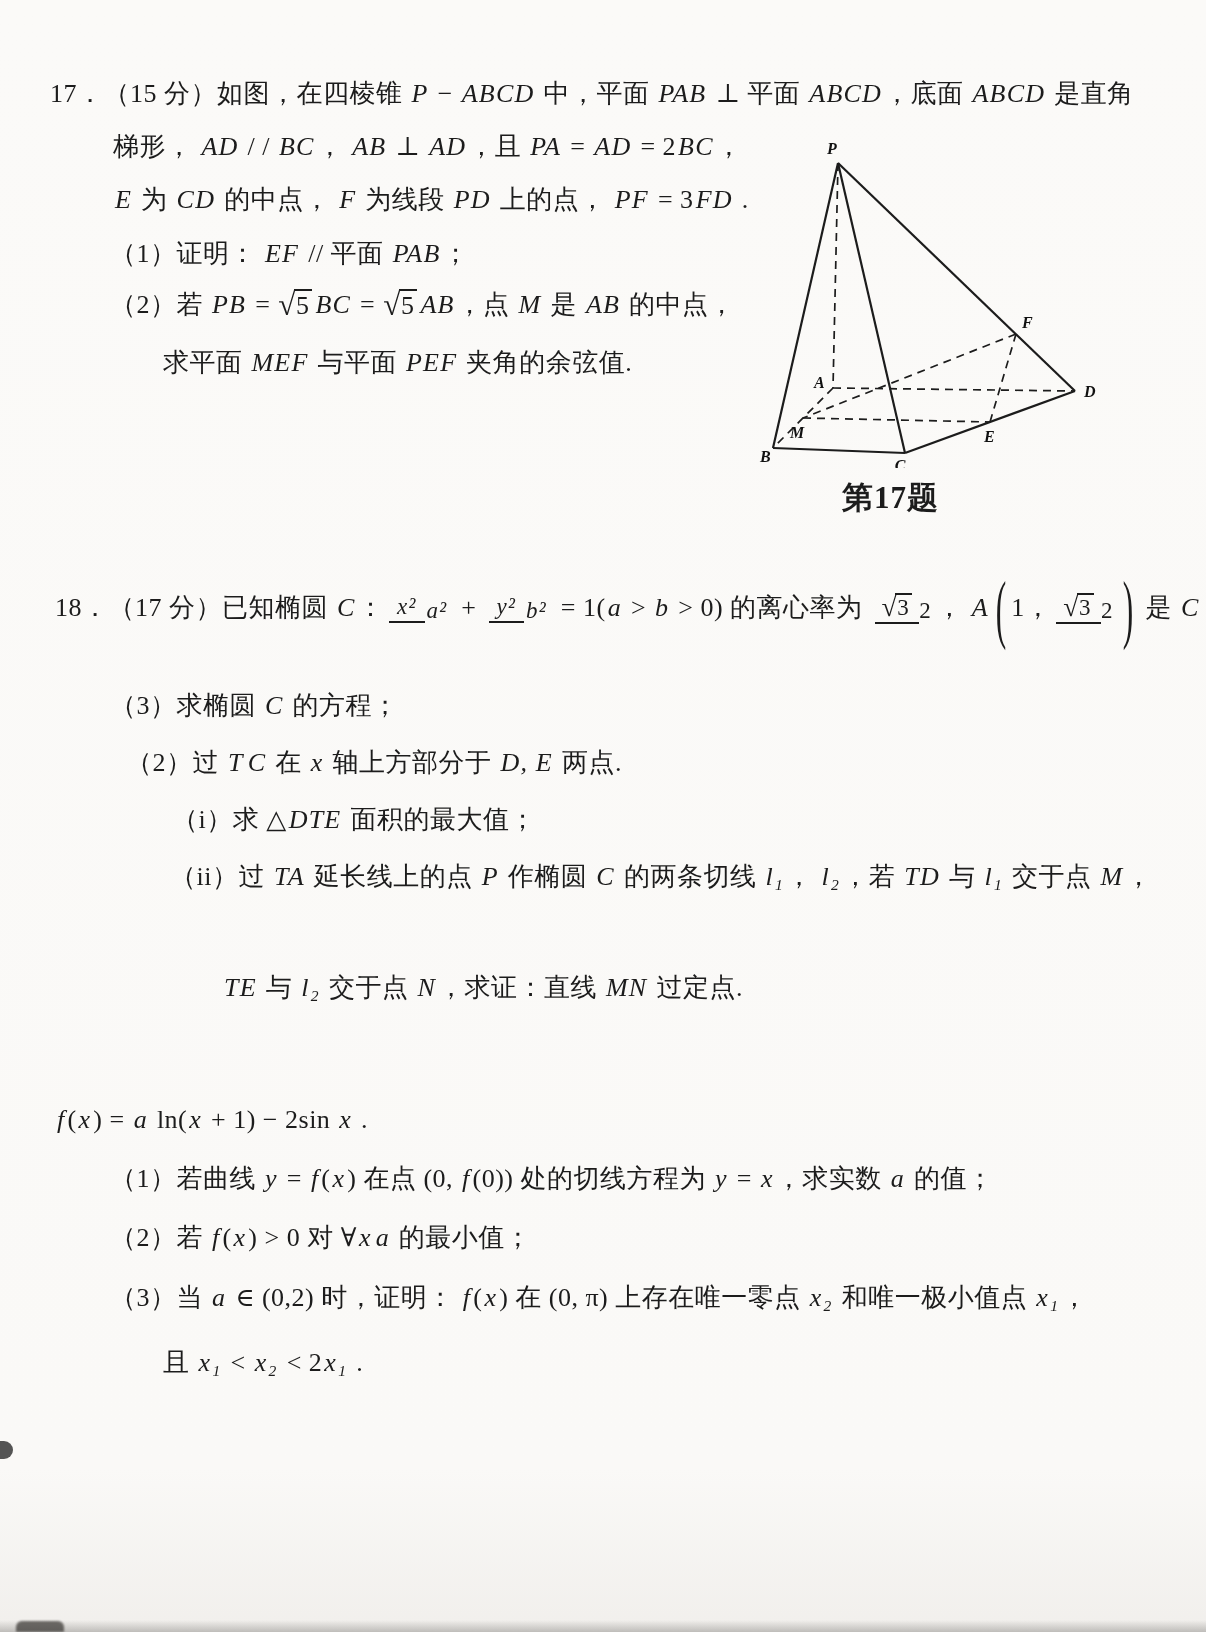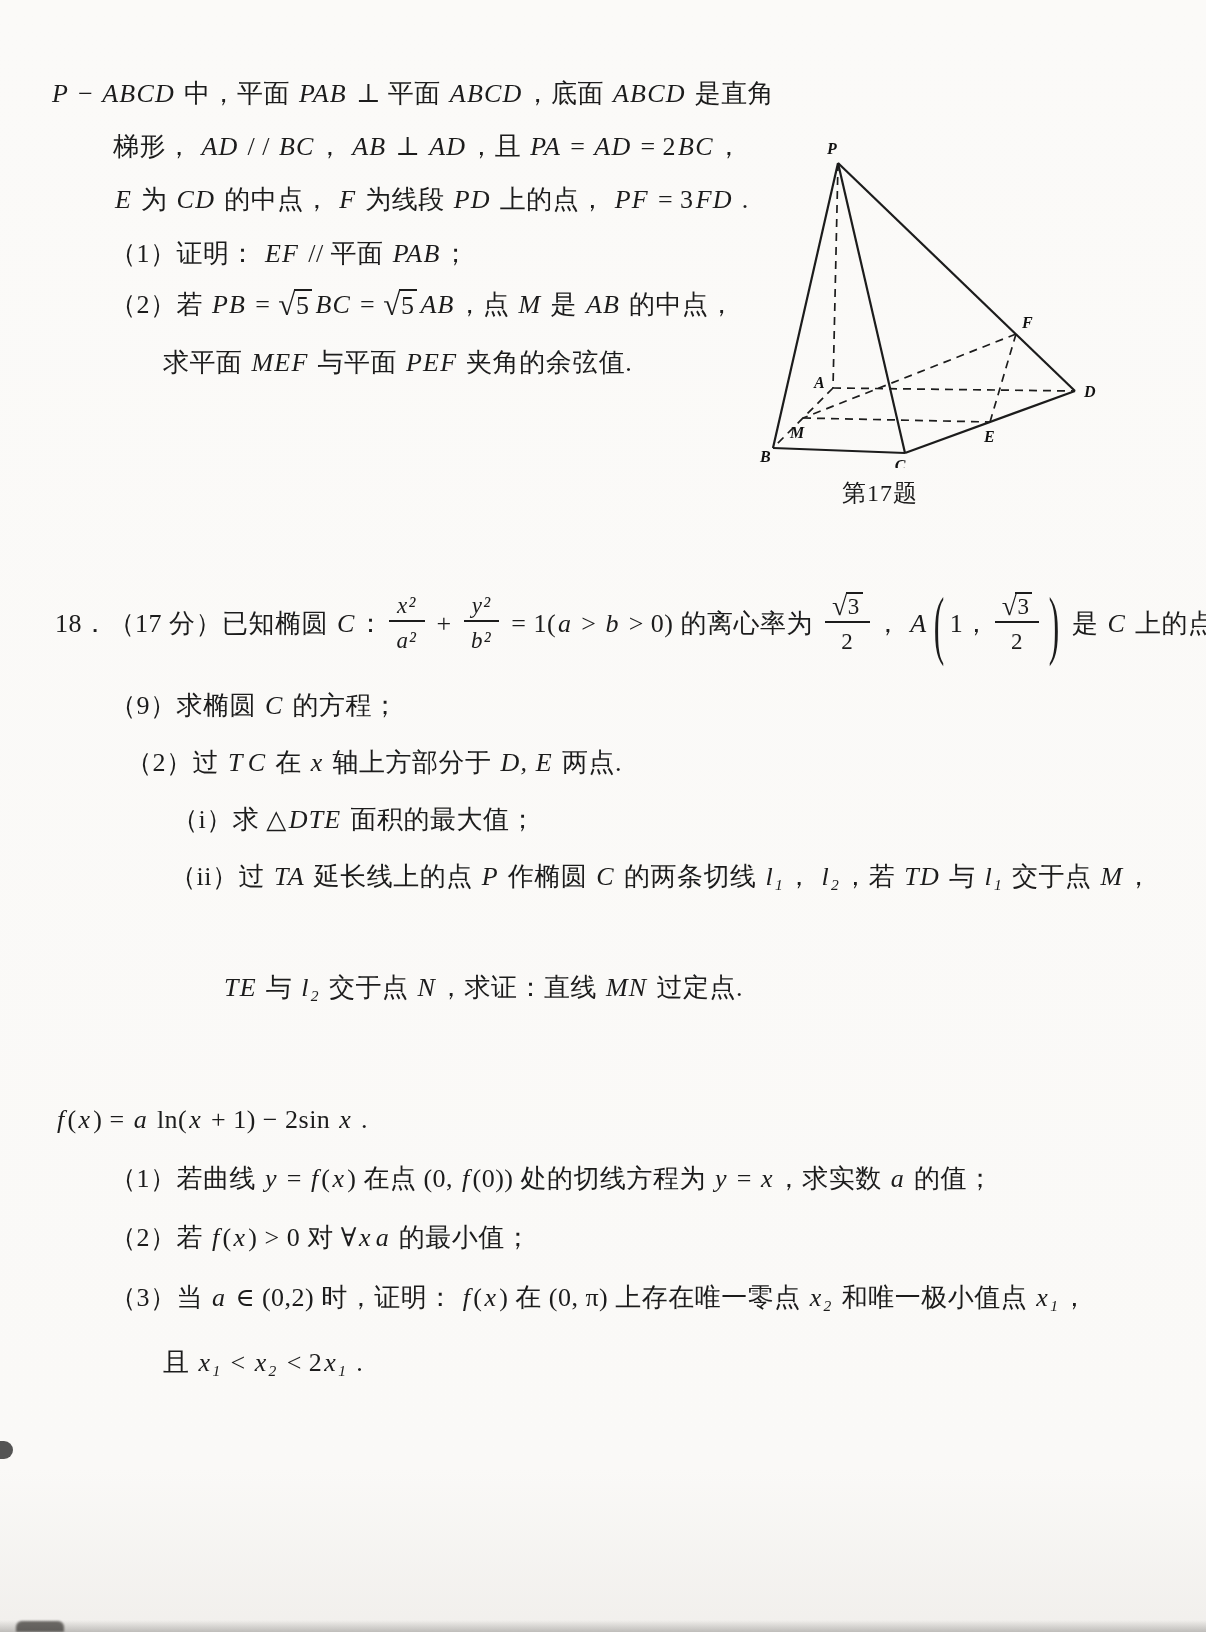--- a/index.html
+++ b/index.html
@@ -19,46 +19,46 @@
     position:absolute;
     display:flex; align-items:center;
     white-space:pre;
     font-size:26px;
     letter-spacing:.5px;
     line-height:1.25;
   }
   .t { font-style:normal; }
   .m { font-style:italic; letter-spacing:1.2px; padding:0 2px; }
   .frac {
-    display:inline-flex; flex-direction:column; align-items:center;
+    display:inline-flex; flex-direction:row; align-items:center;
     margin:0 5px; font-size:23px; line-height:1.15;
   }
   .num { display:inline-flex; justify-content:center; border-bottom:2px solid #1c1c1c; padding:0 6px 1px; }
   .den { padding-top:6px;text-align:center; }
   .sqrt { display:inline-flex; align-items:flex-start; margin:0 1px; }
   .rad { font-size:1.2em; line-height:1; margin-right:-2px; }
   .vinc { border-top:2px solid #1c1c1c; line-height:1.15; padding:0 3px 0 2px; }
   .bigp { display:inline-block; font-size:30px; transform:scaleY(2.55) scaleX(1.05); margin:0 5px; line-height:1; font-weight:400; }
-  .cap { position:absolute; font-size:24px; letter-spacing:1px; }
+  .cap { position:absolute; font-size:31px; letter-spacing:1px;font-weight:bold; }
   .fig { position:absolute; left:750px; top:138px; }
   .fig line, .fig path { stroke:#1c1c1c; fill:none; }
   .edge { stroke-width:2.2; }
   .hid  { stroke-width:1.7; stroke-dasharray:8 6; }
   .fig text { font-family:"Liberation Serif","DejaVu Serif",serif; font-style:italic; font-weight:bold; font-size:16px; fill:#111; }
   .speck { position:absolute; left:0; top:1441px; width:13px; height:18px; background:#2b2b2b; border-radius:0 9px 9px 0; opacity:.8; }
   .bottom-edge { position:absolute; left:0; right:0; bottom:0; height:12px; background:linear-gradient(180deg,rgba(0,0,0,0),rgba(60,58,55,.28)); }
   .blob { position:absolute; left:16px; bottom:0; width:48px; height:11px; background:#26231f; border-radius:6px 6px 0 0; opacity:.65; filter:blur(1px); }
 </style>
 </head>
 <body>
 
 <div class="page">
 
   <section>
-    <div class="ln" style="left:50px;  top:78px"><span class="m">P − ABCD</span><span class="t"> 中，平面 </span><span class="m">PAB</span><span class="t"> ⊥ 平面 </span><span class="m">ABCD</span><span class="t">，底面 </span><span class="m">ABCD</span><span class="t"> 是直角</span></div>
+    <div class="ln" style="left:50px;  top:78px"><span class="t">17．（15 分）如图，在四棱锥 </span><span class="m">P − ABCD</span><span class="t"> 中，平面 </span><span class="m">PAB</span><span class="t"> ⊥ 平面 </span><span class="m">ABCD</span><span class="t">，底面 </span><span class="m">ABCD</span><span class="t"> 是直角</span></div>
     <div class="ln" style="left:113px; top:131px"><span class="t">梯形， </span><span class="m">AD</span><span class="t"> / / </span><span class="m">BC</span><span class="t">， </span><span class="m">AB</span><span class="t"> ⊥ </span><span class="m">AD</span><span class="t">，且 </span><span class="m">PA</span><span class="t"> = </span><span class="m">AD</span><span class="t"> = 2</span><span class="m">BC</span><span class="t">，</span></div>
     <div class="ln" style="left:113px; top:184px"><span class="m">E</span><span class="t"> 为 </span><span class="m">CD</span><span class="t"> 的中点， </span><span class="m">F</span><span class="t"> 为线段 </span><span class="m">PD</span><span class="t"> 上的点， </span><span class="m">PF</span><span class="t"> = 3</span><span class="m">FD</span><span class="t"> .</span></div>
     <div class="ln" style="left:110px; top:238px"><span class="t">（1）证明： </span><span class="m">EF</span><span class="t"> // 平面 </span><span class="m">PAB</span><span class="t">；</span></div>
     <div class="ln" style="left:110px; top:289px"><span class="t">（2）若 </span><span class="m">PB</span><span class="t"> = </span><span class="sqrt"><span class="rad">√</span><span class="vinc t">5</span></span><span class="m">BC</span><span class="t"> = </span><span class="sqrt"><span class="rad">√</span><span class="vinc t">5</span></span><span class="m">AB</span><span class="t">，点 </span><span class="m">M</span><span class="t"> 是 </span><span class="m">AB</span><span class="t"> 的中点，</span></div>
     <div class="ln" style="left:163px; top:347px"><span class="t">求平面 </span><span class="m">MEF</span><span class="t"> 与平面 </span><span class="m">PEF</span><span class="t"> 夹角的余弦值.</span></div>
 
     <svg class="fig" width="360" height="330" viewBox="0 0 360 330">
 
       <line class="edge" x1="88" y1="25" x2="23" y2="310"></line>
       <line class="edge" x1="88" y1="25" x2="155" y2="315"></line>
@@ -80,21 +80,21 @@
       <text x="64" y="250">A</text>
       <text x="40" y="300">M</text>
       <text x="234" y="304">E</text>
       <text x="272" y="190">F</text>
     </svg>
     <div class="cap" style="left:842px;top:477px">第17题</div>
   </section>
 
   <section>
     <div class="ln" style="left:55px;  top:592px"><span class="t">18．（17 分）已知椭圆 </span><span class="m">C</span><span class="t">：</span><span class="frac"><span class="num"><span class="m">x²</span></span><span class="den"><span class="m">a²</span></span></span><span class="t"> + </span><span class="frac"><span class="num"><span class="m">y²</span></span><span class="den"><span class="m">b²</span></span></span><span class="t"> = 1(</span><span class="m">a</span><span class="t"> &gt; </span><span class="m">b</span><span class="t"> &gt; 0) 的离心率为 </span><span class="frac"><span class="num"><span class="sqrt"><span class="rad">√</span><span class="vinc t">3</span></span></span><span class="den"><span class="t">2</span></span></span><span class="t">， </span><span class="m">A</span><span class="bigp">(</span><span class="t">1，</span><span class="frac"><span class="num"><span class="sqrt"><span class="rad">√</span><span class="vinc t">3</span></span></span><span class="den"><span class="t">2</span></span></span><span class="bigp">)</span><span class="t"> 是 </span><span class="m">C</span><span class="t"> 上的点.</span></div>
-    <div class="ln" style="left:110px; top:690px"><span class="t">（9）求椭圆 </span><span class="m">C</span><span class="t"> 的方程；</span></div>
+    <div class="ln" style="left:110px; top:690px"><span class="t">（3）求椭圆 </span><span class="m">C</span><span class="t"> 的方程；</span></div>
     <div class="ln" style="left:126px; top:747px"><span class="t">（2）过 </span><span class="m">T</span><span class="m">C</span><span class="t"> 在 </span><span class="m">x</span><span class="t"> 轴上方部分于 </span><span class="m">D, E</span><span class="t"> 两点.</span></div>
     <div class="ln" style="left:172px; top:804px"><span class="t">（i）求 △</span><span class="m">DTE</span><span class="t"> 面积的最大值；</span></div>
     <div class="ln" style="left:170px; top:861px"><span class="t">（ii）过 </span><span class="m">TA</span><span class="t"> 延长线上的点 </span><span class="m">P</span><span class="t"> 作椭圆 </span><span class="m">C</span><span class="t"> 的两条切线 </span><span class="m">l₁</span><span class="t">， </span><span class="m">l₂</span><span class="t">，若 </span><span class="m">TD</span><span class="t"> 与 </span><span class="m">l₁</span><span class="t"> 交于点 </span><span class="m">M</span><span class="t">，</span></div>
     <div class="ln" style="left:222px; top:972px"><span class="m">TE</span><span class="t"> 与 </span><span class="m">l₂</span><span class="t"> 交于点 </span><span class="m">N</span><span class="t">，求证：直线 </span><span class="m">MN</span><span class="t"> 过定点.</span></div>
   </section>
 
   <section>
     <div class="ln" style="left:55px;  top:1104px"><span class="m">f</span><span class="t">(</span><span class="m">x</span><span class="t">) = </span><span class="m">a</span><span class="t"> ln(</span><span class="m">x</span><span class="t"> + 1) − 2sin </span><span class="m">x</span><span class="t"> .</span></div>
     <div class="ln" style="left:110px; top:1163px"><span class="t">（1）若曲线 </span><span class="m">y</span><span class="t"> = </span><span class="m">f</span><span class="t">(</span><span class="m">x</span><span class="t">) 在点 (0, </span><span class="m">f</span><span class="t">(0)) 处的切线方程为 </span><span class="m">y</span><span class="t"> = </span><span class="m">x</span><span class="t">，求实数 </span><span class="m">a</span><span class="t"> 的值；</span></div>
     <div class="ln" style="left:110px; top:1222px"><span class="t">（2）若 </span><span class="m">f</span><span class="t">(</span><span class="m">x</span><span class="t">) &gt; 0 对 ∀</span><span class="m">x</span><span class="m">a</span><span class="t"> 的最小值；</span></div>

